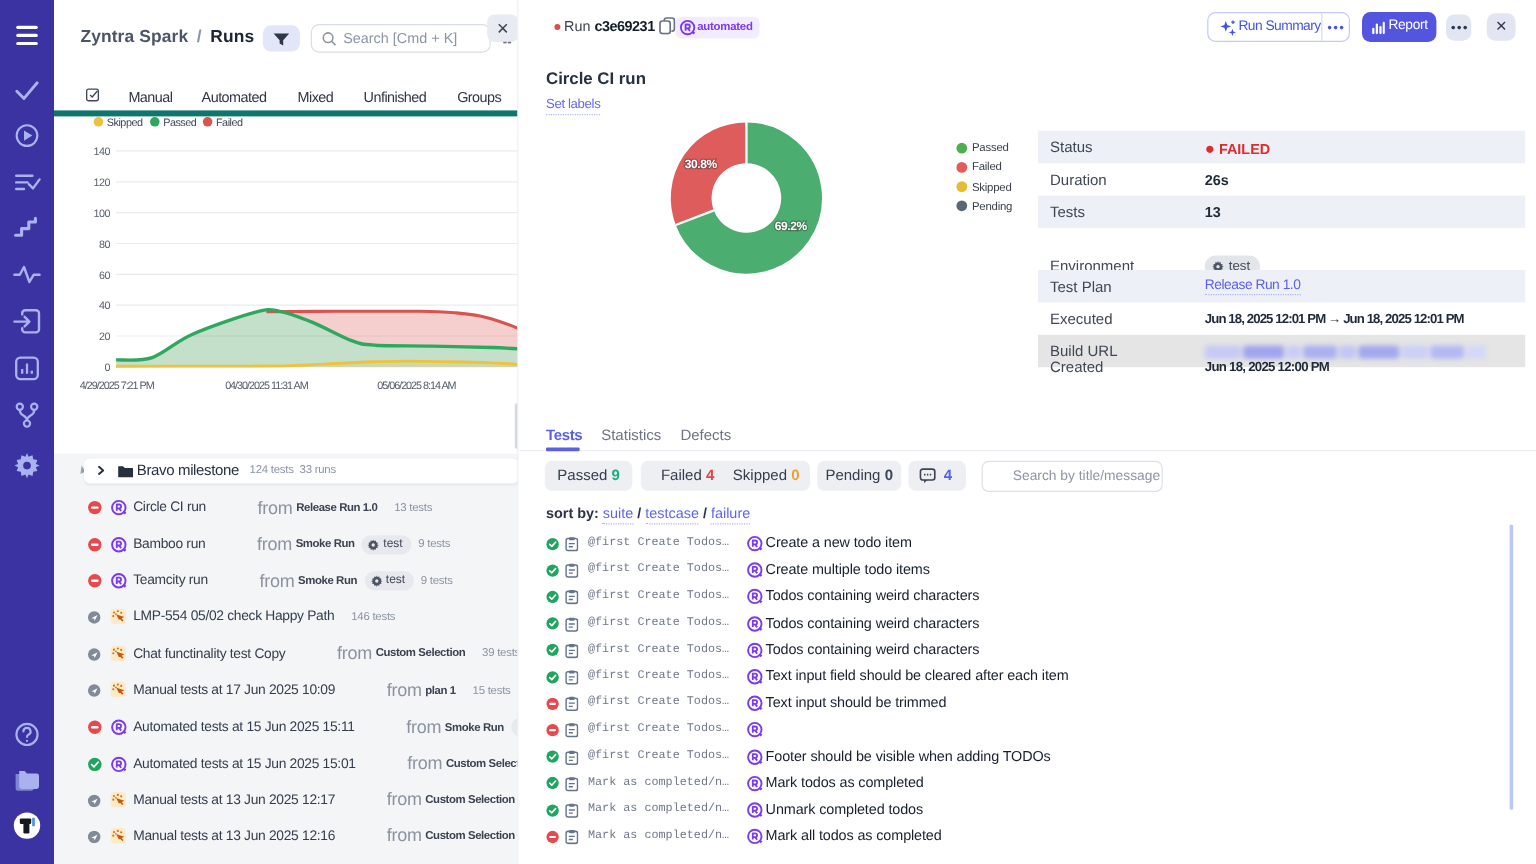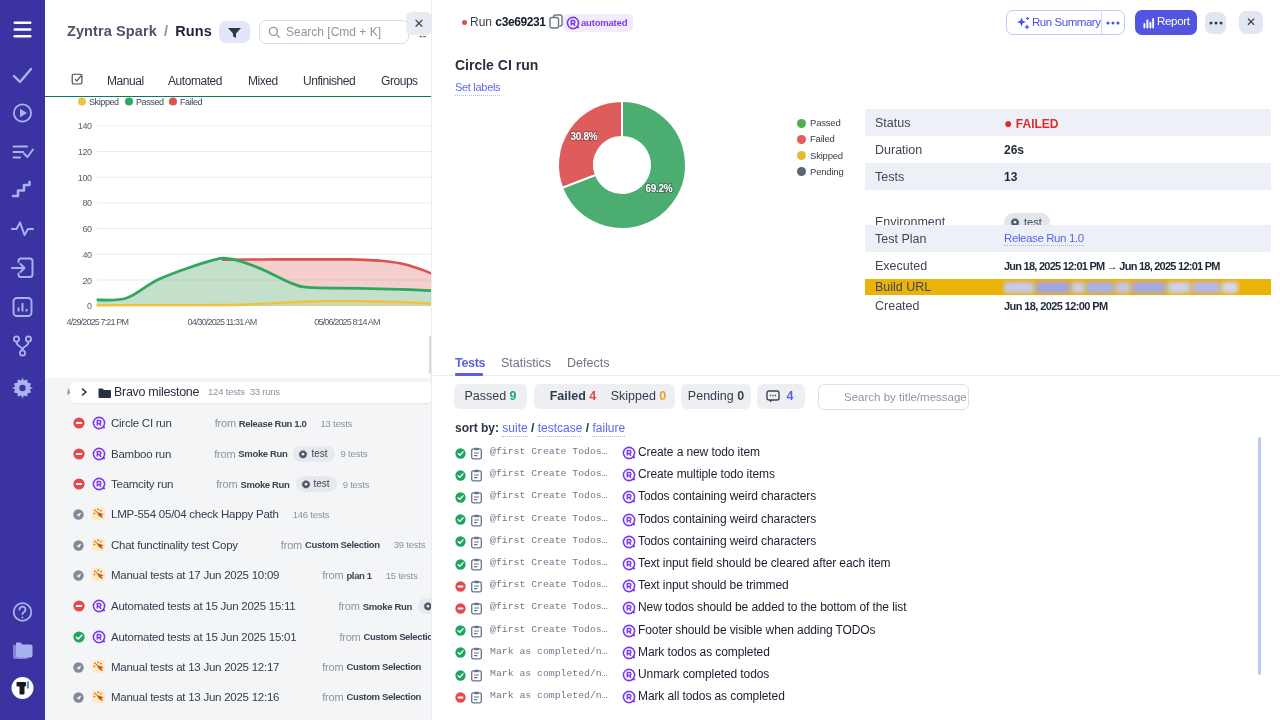--- a/index.html
+++ b/index.html
@@ -2,42 +2,42 @@
 <html><head>
 <meta charset="utf-8">
 <style>
 * { margin:0; padding:0; box-sizing:border-box; }
 html,body { width:1280px; height:720px; overflow:hidden; font-family:"Liberation Sans", sans-serif; background:#fff; }
 
 #sidebar { position:absolute; left:0; top:0; width:45px; height:720px; background:#3a33a1; }
 #sidebar svg { position:absolute; left:0; }
 
 #lpanel { position:absolute; left:45px; top:0; width:387px; height:720px; background:#fff; border-right:1px solid #ebedf1; overflow:hidden; }
-#lhead { position:absolute; left:0; top:0; width:387px; height:97px; background:#fff; border-bottom:1px solid #0f766e; z-index:5; }
+#lhead { position:absolute; left:0; top:0; width:387px; height:97px; background:#fff; border-bottom:5px solid #0f766e; z-index:5; }
 #ltitle { position:absolute; left:22px; top:23px; font-size:14.5px; font-weight:bold; color:#4b5565; letter-spacing:.1px;}
 #ltitle .runs { color:#1d2433; }
 #ltitle .sl { color:#8d95a4; font-weight:bold; padding:0 3px;}
 #fbtn { position:absolute; left:174px; top:21px; width:31px; height:22px; background:#e2e6f8; border-radius:7px; }
 #lsearch { position:absolute; left:214px; top:20px; width:150px; height:24px; background:#fff; border:1px solid #d9dde4; border-radius:7px; font-size:12px; color:#8d95a4; line-height:22px; padding-left:26px;}
 #lclose { position:absolute; left:361px; top:12px; width:26px; height:23px; background:#e8ebf1; border-radius:6px; color:#3f4754; font-size:13px; text-align:center; line-height:23px; z-index:6;}
 #ldash { position:absolute; left:374px; top:33px; width:11px; height:5px; z-index:6; color:#6a7383; font-size:11px; font-weight:bold; line-height:5px;}
 .ltab { position:absolute; top:74px; font-size:12px; letter-spacing:-0.45px; color:#2e3745; }
 
 #chartwrap { position:absolute; left:0; top:97px; width:387px; height:240px; background:#fff; overflow:hidden;}
 #chartwrap svg { position:absolute; left:0; top:0; }
 #lscrollthumb { position:absolute; left:384px; top:336px; width:3px; height:38px; background:#d6d9df; border-radius:2px; z-index:4;}
 
 #runlist { position:absolute; left:0; top:337px; width:387px; height:383px; }
 #bravocard { position:absolute; left:25px; top:45px; width:362px; height:21px; background:#fff; border-radius:5px; box-shadow:0 1px 2px rgba(20,30,60,.08); }
 .rrow { position:absolute; left:0; width:400px; height:30px; display:flex; align-items:center; padding-left:66px; gap:6px; white-space:nowrap; }
 .rrow .st { position:absolute; left:28px; top:9px; }
 .rrow .ty { position:absolute; left:47px; top:8px; }
 .rrow .rfrom { margin-left:1px; margin-right:-3px; }
 .rname { font-size:11.5px; letter-spacing:-0.25px; color:#333d4c; }
-.rfrom { font-size:11px; letter-spacing:-0.2px; color:#8b93a2;padding-left:36px; }
+.rfrom { font-size:15px; letter-spacing:-0.2px; color:#8b93a2;padding-left:36px; }
 .rplan { font-size:9.5px; letter-spacing:-0.35px; font-weight:bold; color:#3b4350; }
 .rtests { font-size:9.5px; letter-spacing:-0.2px; color:#8b93a2; }
 .rchip { display:inline-block; height:16px; background:#e7e9ee; border-radius:8px; font-size:10px; color:#3f4856; line-height:16px; padding:0 7px 0 18px; position:relative;}
 
 #main { position:absolute; left:433px; top:0; width:847px; height:720px; background:#fff; }
 .mbtn { position:absolute; top:10px; height:25px; border-radius:7px; font-size:12px; }
 #runid { position:absolute; left:37px; top:15px; font-size:12px; color:#3b4350; }
 #runid b { color:#131c29; }
 #autochip { position:absolute; left:130px; top:14px; height:18px; background:#f3ecfe; border-radius:5px; color:#7c3aed; font-size:9.5px; letter-spacing:-0.2px; font-weight:bold; line-height:18px; padding:0 6px 0 18px;}
 #h1 { position:absolute; left:22px; top:57px; font-size:14px; font-weight:bold; color:#27303f; }
@@ -292,21 +292,21 @@
           </svg>test</span>
         <span class="rtests">9 tests</span>
       </div>
     <div class="rrow" style="top:162.2px;">
         <svg class="st" width="11" height="11" style="top:10px;">
           <use href="#ic-grey"></use>
         </svg>
         <svg class="ty" width="13" height="13">
           <use href="#ic-manual"></use>
         </svg>
-        <span class="rname">LMP-554 05/04 check Happy Path</span>
+        <span class="rname">LMP-554 05/02 check Happy Path</span>
         <span class="rtests" style="margin-left:8px;">146 tests</span>
       </div>
     <div class="rrow" style="top:192.8px;">
         <svg class="st" width="11" height="11" style="top:10px;">
           <use href="#ic-grey"></use>
         </svg>
         <svg class="ty" width="13" height="13">
           <use href="#ic-manual"></use>
         </svg>
         <span class="rname">Chat functinality test Copy</span>
@@ -451,36 +451,36 @@
           </svg>test</span></span>
     </div>
   <div class="trow" style="top:225px;height:27px;background:#edf1f7;">
       <span class="tlabel">Test Plan</span>
       <span class="tval" style="color:#5a5fec;border-bottom:1px dotted #aeb3f0;padding-bottom:1px;font-size:11.5px;letter-spacing:-0.4px;">Release Run 1.0</span>
     </div>
   <div class="trow" style="top:252px;height:27px;">
       <span class="tlabel">Executed</span>
       <span class="tval" style="font-weight:bold;font-size:11px;letter-spacing:-0.75px;">Jun 18, 2025 12:01 PM → Jun 18, 2025 12:01 PM</span>
     </div>
-  <div class="trow" style="top:279px;height:16px;background:#eab308;">
+  <div class="trow" style="top:279px;height:27px;background:#e5e5e5;">
       <span class="tlabel">Build URL</span>
       <span class="tval" style="filter:blur(2px);"><span class="bb" style="width:30px;background:#c6c9f4;"></span><span class="bb" style="width:34px;background:#9fa4ee;"></span><span class="bb" style="width:12px;background:#c9ccf5;"></span><span class="bb" style="width:28px;background:#aab0f0;"></span><span class="bb" style="width:14px;background:#c2c6f3;"></span><span class="bb" style="width:34px;background:#a3a8ee;"></span><span class="bb" style="width:22px;background:#ccd0f6;"></span><span class="bb" style="width:28px;background:#b3b8f3;"></span><span class="bb" style="width:16px;background:#d4d7f7;"></span></span>
     </div>
   <div class="trow" style="top:292px;height:27px;">
       <span class="tlabel">Created</span>
       <span class="tval" style="font-weight:bold;font-size:11px;letter-spacing:-0.6px;">Jun 18, 2025 12:00 PM</span>
     </div>
   <div id="mtabs">
     <span style="position:absolute;left:22px;top:4px;font-size:12.5px;letter-spacing:-0.3px;font-weight:bold;color:#5a5fe8;">Tests</span>
     <span style="position:absolute;left:68px;top:4px;font-size:12.5px;color:#6d7482;">Statistics</span>
     <span style="position:absolute;left:134px;top:4px;font-size:12.5px;color:#6d7482;">Defects</span>
     <span style="position:absolute;left:22px;top:21px;width:28px;height:3px;background:#5a5fe8;border-radius:1px;"></span>
   </div>
   <div class="chip" style="left:21px;width:73px;">Passed <b style="color:#12b27a;">9</b></div>
-  <div class="chip" style="left:101px;width:78px;font-weight:bold;">Failed <b style="color:#e8434a;">4</b></div>
+  <div class="chip" style="left:101px;width:78px;">Failed <b style="color:#e8434a;">4</b></div>
   <div class="chip" style="left:169px;width:73px;">Skipped <b style="color:#eda12d;">0</b></div>
   <div class="chip" style="left:248px;width:70px;">Pending <b style="color:#3c4656;">0</b></div>
   <div class="chip" style="left:324px;width:48px;"><svg width="14" height="13" style="position:absolute;left:9px;top:6px;">
         <rect x="1" y="1" width="12" height="9" rx="2" fill="none" stroke="#3c4656" stroke-width="1.4"></rect>
         <path d="M4 10 v2.5 L7 10" fill="#3c4656"></path>
         <path d="M4 5.5 h1.2 M6.4 5.5 h1.2 M8.8 5.5 h1.2" stroke="#3c4656" stroke-width="1.4"></path>
       </svg><b style="color:#5a5fe8;margin-left:18px;">4</b></div>
   <svg width="12" height="12" style="position:absolute;left:394px;top:391px;">
       <circle cx="5" cy="5" r="3.8" fill="none" stroke="#8d95a4" stroke-width="1.2"></circle>
       <path d="M7.8 7.8 L10.8 10.8" stroke="#8d95a4" stroke-width="1.2"></path>
@@ -582,21 +582,20 @@
       <svg class="st" width="11" height="11" viewBox="0 0 12 12">
         <use href="#ic-fail"></use>
       </svg>
       <svg class="cl" width="11" height="13">
         <use href="#ic-clip"></use>
       </svg>
       <span class="tmono">@first Create Todos…</span>
       <svg class="rb" width="14" height="14">
         <use href="#ic-autoR"></use>
       </svg>
-      <span class="ttitle">New todos should be added to the bottom of the list</span>
     </div>
   <div class="test" style="top:619.6px;">
       <svg class="st" width="11" height="11" viewBox="0 0 12 12">
         <use href="#ic-pass"></use>
       </svg>
       <svg class="cl" width="11" height="13">
         <use href="#ic-clip"></use>
       </svg>
       <span class="tmono">@first Create Todos…</span>
       <svg class="rb" width="14" height="14">

